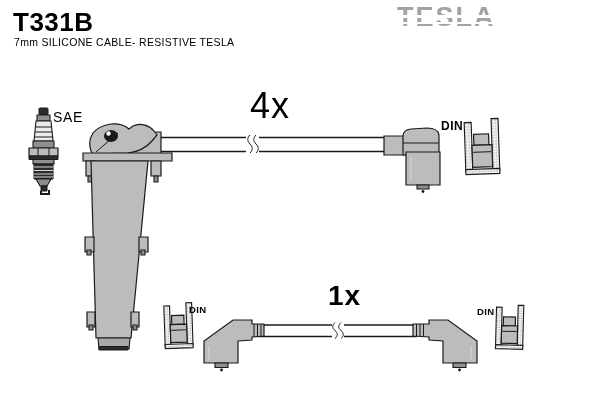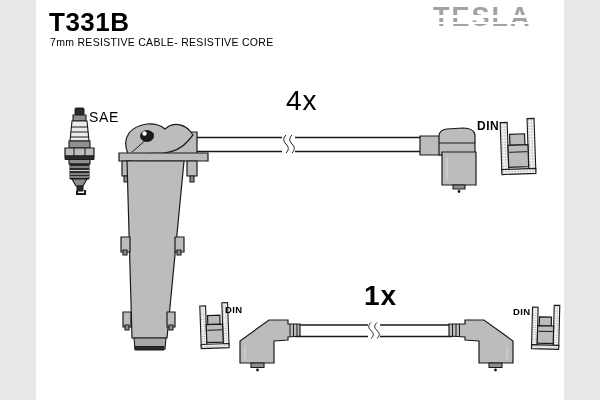--- a/index.html
+++ b/index.html
@@ -4,34 +4,34 @@
 <style>
   :root{
     --boot-gray:#bcbcbc;
     --outline:#1a1a1a;
     --logo-gray:#a3a3a3;
     --text-black:#000000;
     --background:#ffffff;
   }
   html,body{margin:0;padding:0;background:#e8e8e8;font-family:"Liberation Sans",sans-serif;}
   .page{
-    position:relative;width:528px;height:400px;background:var(--background);
+    position:relative;width:600px;height:400px;background:var(--background);
     overflow:hidden;margin:0 auto;color:var(--text-black);
   }
   .abs{position:absolute;}
   .part-number{left:13px;top:8px;font-size:26px;font-weight:bold;letter-spacing:0.5px;line-height:1.1;}
   .subtitle{left:14px;top:36px;font-size:10.5px;letter-spacing:0.3px;}
   .brand{left:397px;top:4px;width:100px;height:30px;}
   .brand-text{font-size:27px;font-weight:bold;letter-spacing:2px;color:var(--logo-gray);line-height:1;}
   .logo-stripe{position:absolute;left:-2px;right:2px;height:2.6px;background:var(--background);}
   .stripe-1{top:11px;}
   .stripe-2{top:17.5px;}
   .lbl{color:var(--text-black);}
   .sae-label{left:53px;top:109px;font-size:14px;font-weight:normal;letter-spacing:0.6px;}
-  .qty-main{left:250px;top:85px;font-size:28px;letter-spacing:1px;}
+  .qty-main{left:250px;top:85px;font-size:36px;letter-spacing:1px;}
   .din-top{left:441px;top:119px;font-size:12px;font-weight:bold;letter-spacing:0.5px;}
   .qty-coil{left:328px;top:280px;font-size:28px;letter-spacing:1px;font-weight:bold;}
   .din-bl{left:189px;top:304px;font-size:9.5px;font-weight:bold;letter-spacing:0.4px;}
   .din-br{left:477px;top:306px;font-size:9.5px;font-weight:bold;letter-spacing:0.4px;}
   svg{position:absolute;left:0;top:0;}
   svg *{vector-effect:non-scaling-stroke;}
   .boot-fill{fill:var(--boot-gray);stroke:var(--outline);stroke-width:1.2;}
   .mid-fill{fill:#8f8f8f;stroke:var(--outline);stroke-width:1.1;}
   .dark-fill{fill:#2b2b2b;stroke:var(--outline);stroke-width:1;}
   .lite-fill{fill:#ececec;stroke:var(--outline);stroke-width:1.1;}
@@ -40,21 +40,21 @@
   .ln{stroke:var(--outline);stroke-width:1;fill:none;}
   .lite-line{stroke:#d8d8d8;stroke-width:1;fill:none;}
   .erase{fill:#ffffff;stroke:none;}
 </style>
 </head>
 <body>
 
 <div class="page">
 
   <div class="abs part-number">T331B</div>
-  <div class="abs subtitle">7mm RESISTIVE CABLE- RESISTIVE CORE</div>
+  <div class="abs subtitle">7mm SILICONE CABLE- RESISTIVE TESLA</div>
   <div class="abs brand">
     <span class="brand-text">TESLA</span>
     <span class="logo-stripe stripe-1"></span>
     <span class="logo-stripe stripe-2"></span>
   </div>
 
   <svg width="600" height="400" viewBox="0 0 600 400">
     <defs>
       <pattern id="stip" patternUnits="userSpaceOnUse" width="3" height="3">
         <rect width="3" height="3" fill="#f2f2f2"></rect>

